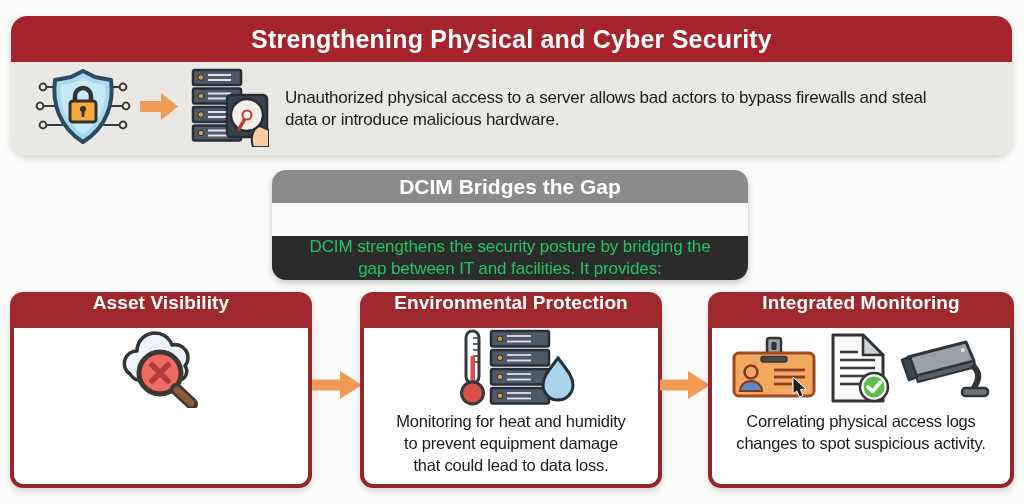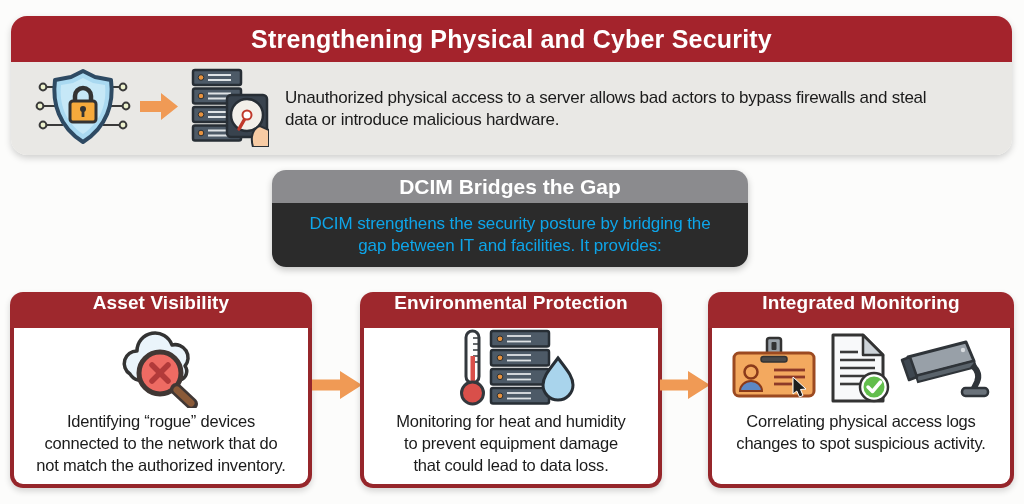--- a/index.html
+++ b/index.html
@@ -23,22 +23,22 @@
   .hero-title{color:#fff;font-size:25px;font-weight:bold;letter-spacing:.2px;}
   .hero-body{height:93px;background:var(--panel-gray);display:flex;align-items:center;}
   .hero-icons{display:flex;align-items:center;gap:9px;padding-left:24px;flex:0 0 auto;}
   .hero-desc{margin-left:16px;font-size:17px;line-height:22px;color:var(--ink);letter-spacing:-0.25px;}
 
   
   .bridge{position:absolute;left:272px;top:170px;width:476px;border-radius:14px;overflow:hidden;
           box-shadow:0 3px 7px rgba(0,0,0,.22);}
   .bridge-header{height:33px;background:var(--bridge-gray);display:flex;align-items:center;justify-content:center;}
   .bridge-title{color:#fff;font-size:21px;font-weight:bold;}
-  .bridge-body{height:64px;background:var(--bridge-dark);color:#0ea5e9;font-size:17px;line-height:22px;
-               display:flex;flex-direction:column;justify-content:center;text-align:center;letter-spacing:-0.1px;}
+  .bridge-body{height:44px;background:var(--bridge-dark);color:#22c55e;font-size:17px;line-height:22px;
+               display:flex;flex-direction:column;justify-content:center;text-align:center;letter-spacing:-0.1px;margin-top:33px;}
 
   
   .card{position:absolute;top:292px;height:196px;border-radius:13px;box-shadow:0 3px 6px rgba(0,0,0,.16);}
   .card-1{left:10px;width:302px;}
   .card-2{left:360px;width:302px;}
   .card-3{left:708px;width:306px;}
   .card-header{height:36px;background:var(--card-red);border-radius:13px 13px 0 0;
                display:flex;align-items:flex-start;justify-content:center;}
   .card-title{color:#fff;font-size:19px;font-weight:bold;letter-spacing:.1px;}
   .card-body{height:160px;background:#fff;border:4px solid var(--card-border);border-top:none;
@@ -155,25 +155,20 @@
             <circle cx="46" cy="45" r="21" fill="#EE6B63" stroke="#403734" stroke-width="5"></circle>
             <g stroke="#B23A3A" stroke-width="5.5" stroke-linecap="round">
               <line x1="38" y1="37" x2="54" y2="53"></line>
                 <line x1="54" y1="37" x2="38" y2="53"></line>
             </g>
             <line x1="62" y1="61" x2="78" y2="76" stroke="#403734" stroke-width="12" stroke-linecap="round"></line>
             <line x1="63" y1="62" x2="77" y2="75" stroke="#8A5A38" stroke-width="7" stroke-linecap="round"></line>
           </svg>
         </span>
       </div>
-      <div class="card-text">
-        <div>Identifying “rogue” devices</div>
-        <div>connected to the network that do</div>
-        <div>not match the authorized inventory.</div>
-      </div>
     </div>
   </div>
 
   <span class="arrow-mid a1">
     <svg width="50" height="28" viewBox="0 0 50 28">
       <polygon points="0,8.5 28,8.5 28,0 50,14 28,28 28,19.5 0,19.5" fill="#F09A55"></polygon>
     </svg>
   </span>
 
   <div class="card card-2">

